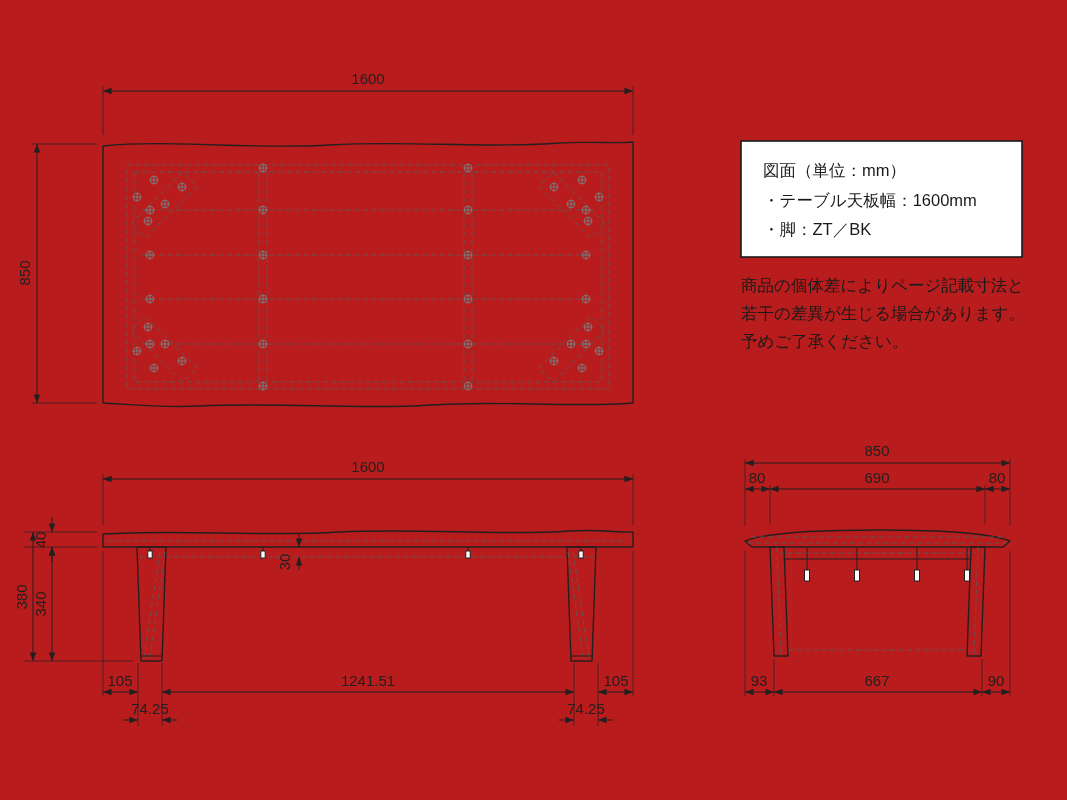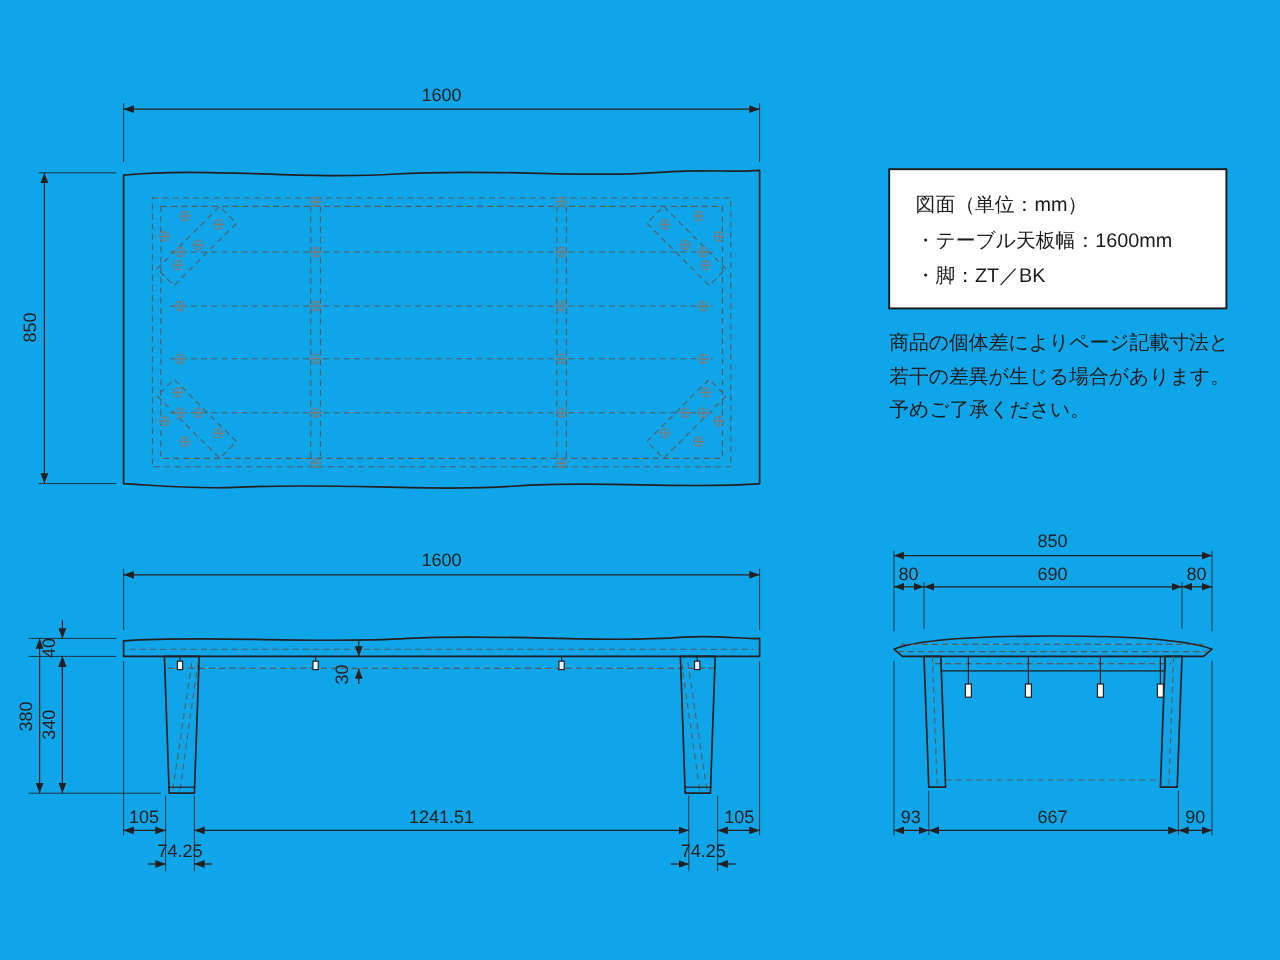--- a/index.html
+++ b/index.html
@@ -1,16 +1,16 @@
 <!DOCTYPE html>
 <html><head>
 <meta charset="utf-8">
 <style>
   html,body{margin:0;padding:0;background:#ffffff;}
-  .stage{width:1067px;height:800px;position:relative;background:#0ea5e9;overflow:hidden;}
+  .stage{width:1067px;height:800px;position:relative;background:#b91c1c;overflow:hidden;}
   svg{display:block;font-family:"Liberation Sans","DejaVu Sans",sans-serif;}
   .ol  {stroke:#231f20;stroke-width:1.4;fill:none;stroke-linejoin:round;}
   .ol2 {stroke:#231f20;stroke-width:1;fill:none;}
   .hid {stroke:#5a5a5a;stroke-width:0.9;fill:none;stroke-dasharray:5 3.5;}
   .dim {stroke:#231f20;stroke-width:1;fill:none;}
   .ext {stroke:#231f20;stroke-width:0.7;fill:none;}
   .dtx {font-size:15px;fill:#231f20;text-anchor:middle;}
   .jtx {font-size:16.5px;fill:#1a1a1a;text-anchor:start;}
   .screw{stroke:#7b7b7b;stroke-width:1;fill:none;}
   .bolt{stroke:#231f20;stroke-width:1;fill:#ffffff;}

